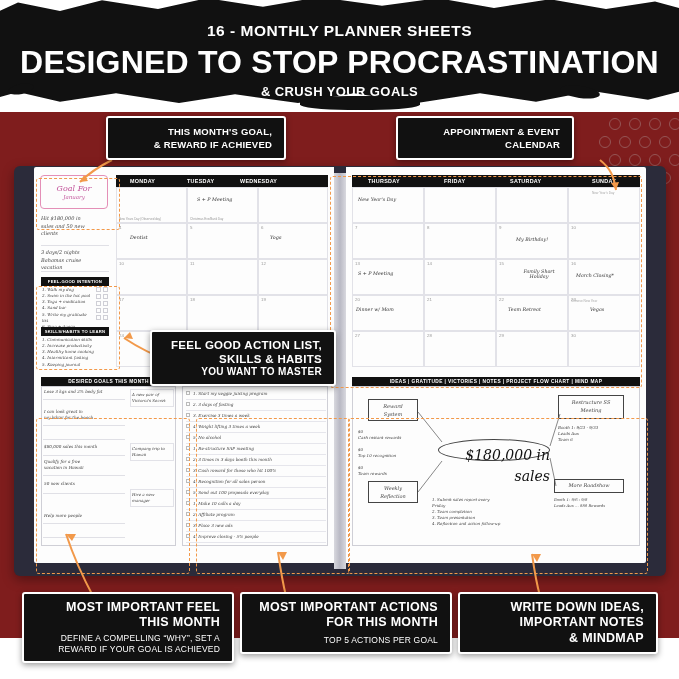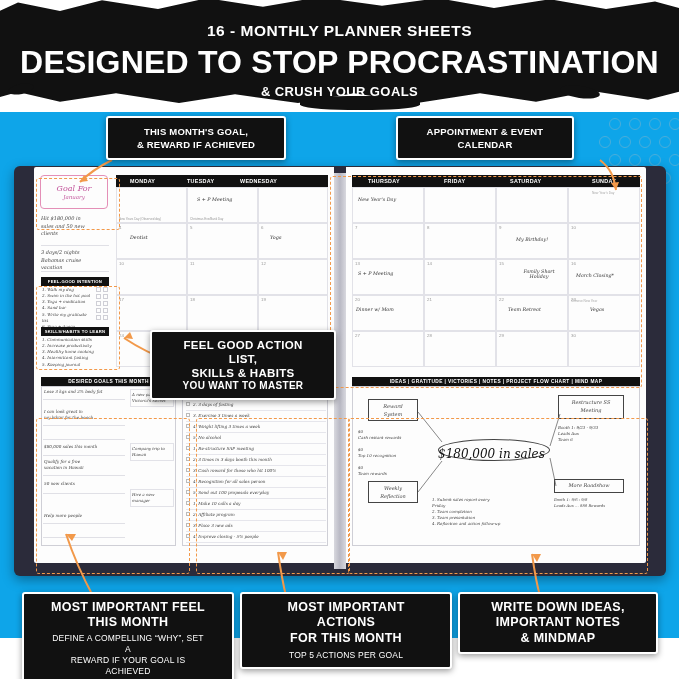--- a/index.html
+++ b/index.html
@@ -4,21 +4,21 @@
 <style>
   * { box-sizing: border-box; }
   html, body { margin:0; padding:0; }
   body {
     width: 679px; height: 679px;
     font-family: "Liberation Sans", sans-serif;
     background: #ffffff;
     overflow: hidden;
     position: relative;
   }
-  .page { position:relative; width:679px; height:638px; background:#0ea5e9; }
+  .page { position:relative; width:679px; height:638px; background:#7f1d1d; }
 
   
   .header {
     position:absolute; left:0; top:0; width:679px; height:112px;
     background:#ffffff; overflow:hidden;
   }
   .brush {
     position:absolute; left:-10px; top:-4px; width:700px; height:108px;
     background:#111; 
     clip-path: polygon(0% 18%, 4% 6%, 10% 14%, 16% 4%, 24% 12%, 31% 2%, 39% 10%, 47% 1%,
@@ -74,21 +74,21 @@
   .cell-num { position:absolute; font-size:4.4px; color:#999; }
   .cal-ev { position:absolute; font-size:4.8px; color:#333; font-family:"DejaVu Serif",serif; font-style:italic; }
 
   
   .sec-head { position:absolute; background:#111; color:#fff; font-size:4.8px;
     font-weight:700; letter-spacing:.4px; text-align:center; padding:2px 0; }
 
   
   .callout {
     position:absolute; background:#111; color:#fff; border:2px solid #fff;
-    border-radius:3px; text-align:center; padding:6px 25px;
+    border-radius:3px; text-align:right; padding:6px 12px;
     box-shadow:0 2px 6px rgba(0,0,0,.4);
   }
   .callout .t1 { font-size:12.5px; font-weight:700; letter-spacing:.3px; line-height:1.22; }
   .callout .t2 { font-size:9.5px; font-weight:700; letter-spacing:.2px; line-height:1.3; margin-top:2px;}
   .callout .t3 { font-size:8.5px; font-weight:400; letter-spacing:.2px; line-height:1.3; margin-top:2px;}
 
   
   .dash { position:absolute; border:1.2px dashed #f2994a; border-radius:3px; pointer-events:none; }
 
   
@@ -337,21 +337,21 @@
 Meeting</div>
 
       <div class="mini-box" style="left:22px;top:314px;width:50px;height:22px;border-color:#444"></div>
       <div class="txt txt-hand" style="left:24px;top:318px;width:46px;text-align:center;font-size:5px">Weekly
 Reflection</div>
 
       <div class="mini-box" style="left:208px;top:312px;width:70px;height:14px;border-color:#444"></div>
       <div class="txt txt-hand" style="left:210px;top:315px;width:66px;text-align:center;font-size:5px">More Roadshow</div>
 
       <div style="position:absolute;left:92px;top:272px;width:112px;height:22px;border:1px solid #444;border-radius:50%"></div>
-      <div class="txt txt-hand" style="left:92px;top:278px;width:112px;text-align:left;font-size:12px;color:#111">$180,000 in sales</div>
+      <div class="txt txt-hand" style="left:92px;top:278px;width:112px;text-align:right;font-size:14px;color:#111">$180,000 in sales</div>
 
       <svg style="position:absolute;left:0;top:219px;width:300px;height:160px">
         <line x1="72" y1="26" x2="96" y2="56" stroke="#555" stroke-width="0.7"></line>
         <line x1="72" y1="106" x2="96" y2="75" stroke="#555" stroke-width="0.7"></line>
         <line x1="204" y1="60" x2="214" y2="28" stroke="#555" stroke-width="0.7"></line>
         <line x1="204" y1="72" x2="210" y2="100" stroke="#555" stroke-width="0.7"></line>
       </svg>
 
       <div class="txt txt-hand" style="left:12px;top:262px;width:54px;font-size:4px">$0
 Cash instant rewards

